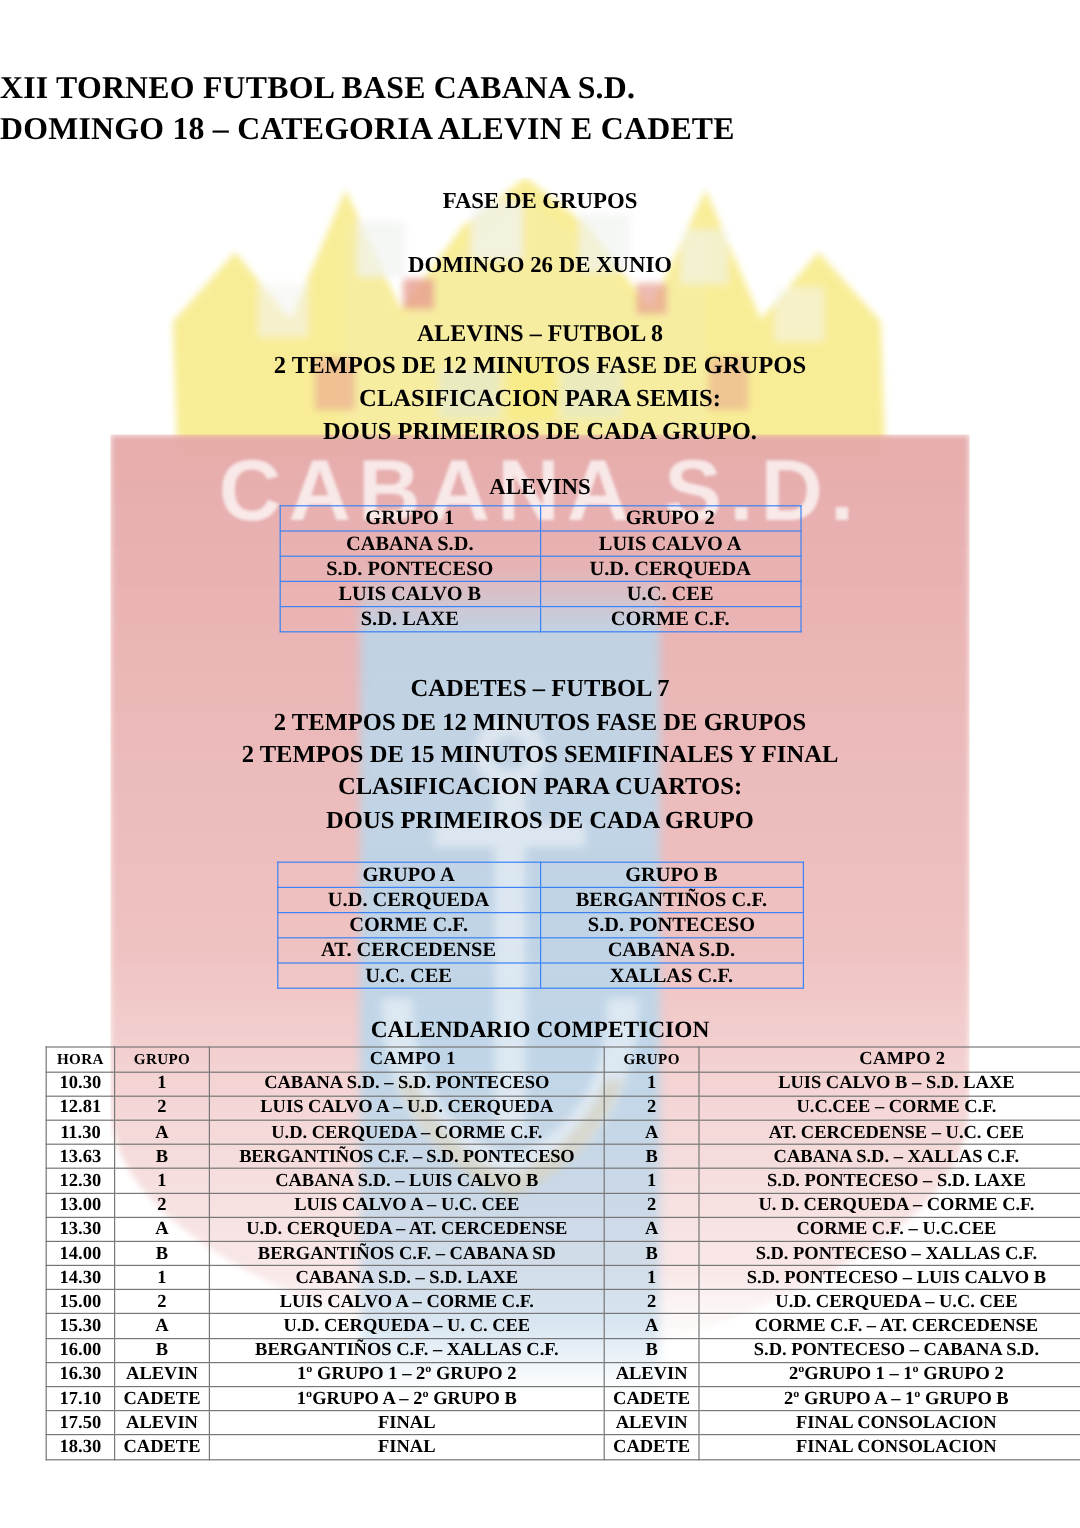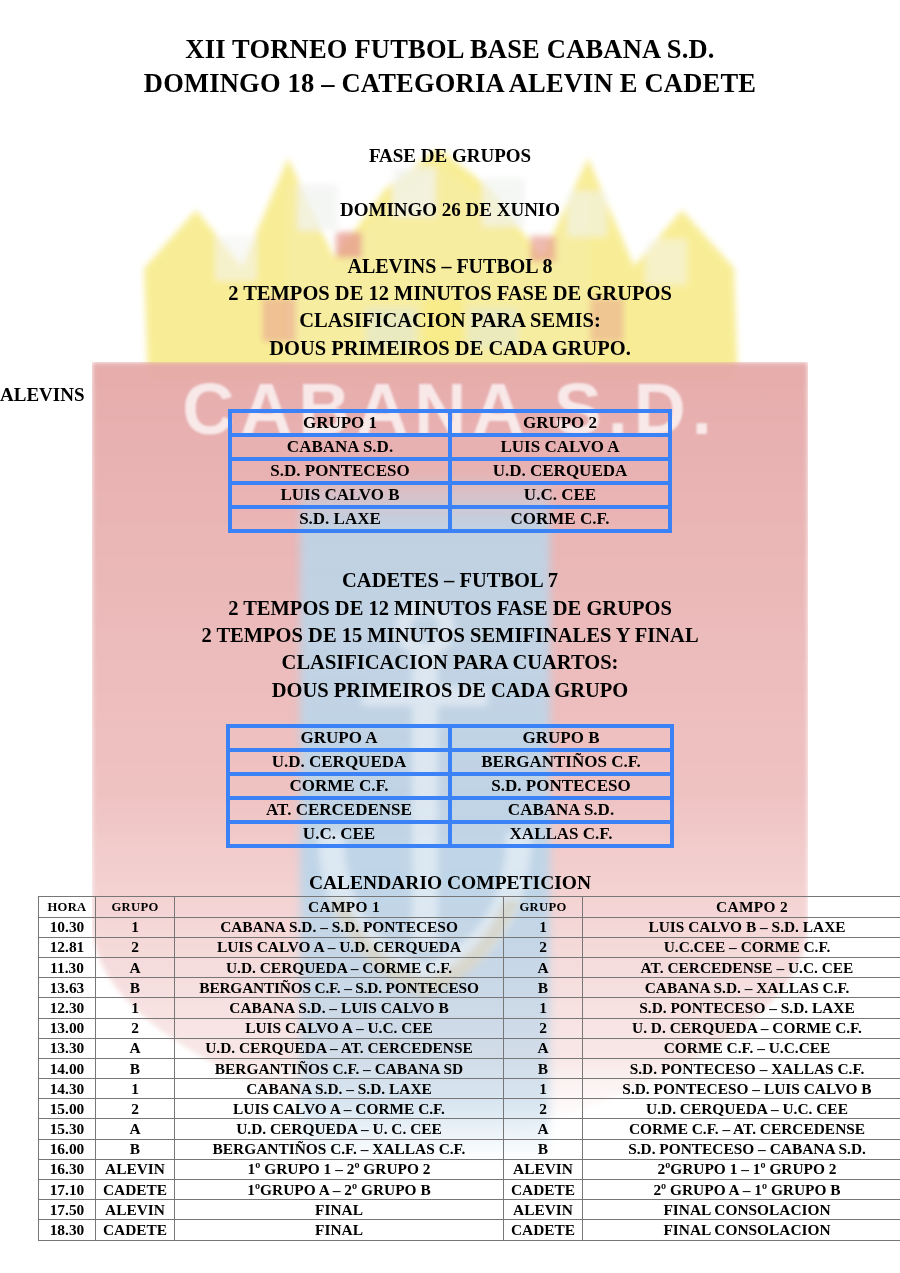--- a/index.html
+++ b/index.html
@@ -69,65 +69,65 @@
     filter: blur(1.2px);
   }
 
   
   #content {
     position: relative;
     z-index: 2;
   }
 
   .title-block {
-    text-align: center;
-    padding-top: 32px;
+    padding-top: 56px;
   }
   .title-line {
     font-weight: bold;
     font-size: 26.5px;
     letter-spacing: 0.2px;
     line-height: 1.3;
     white-space: nowrap;
   }
 
   .centered-text {
     text-align: center;
     font-weight: bold;
   }
   .blk-fase {
-    margin-top: 44px;
+    margin-top: 32px;
     font-size: 19px;
   }
   .blk-domingo {
     margin-top: 32px;
     font-size: 19px;
   }
   .blk-alevins-info {
     margin-top: 32px;
     font-size: 20.5px;
     line-height: 1.34;
   }
   .blk-alevins-info .l0 { font-size: 20px; }
 
   .tbl-caption {
+    text-align: center;
     font-weight: bold;
     font-size: 19px;
     margin-top: 22px;
     margin-bottom: 3px;
   }
 
   
   table.group-table {
     border-collapse: collapse;
     margin: 0 auto;
     table-layout: fixed;
   }
   table.group-table td {
-    border: 4px solid #3b82f6;
+    border: 1px solid #3b82f6;
     text-align: center;
     font-weight: bold;
     font-size: 17px;
     height: 20px;
     padding: 0 4px;
     white-space: nowrap;
   }
   #alevins-table { width: 416px; }
   #alevins-table td { width: 208px; }
   #cadetes-table { width: 420px; }

